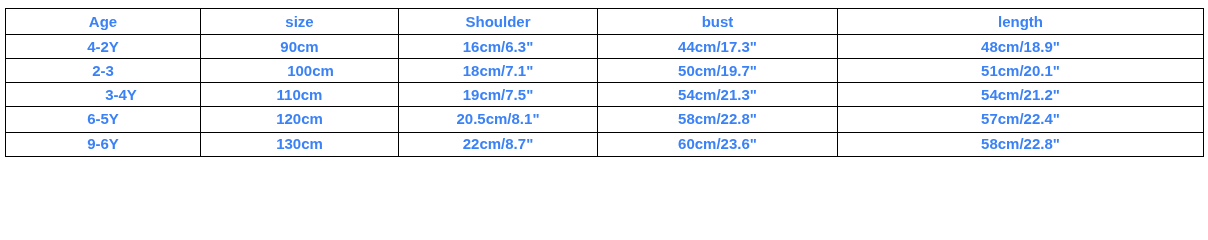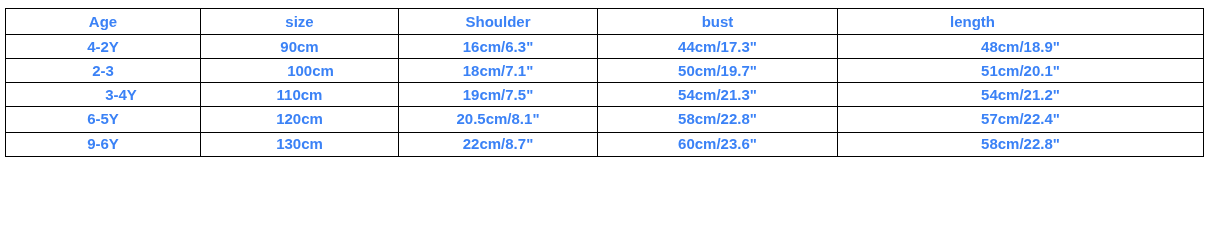--- a/index.html
+++ b/index.html
@@ -64,21 +64,21 @@
     <div class="vline" style="left:597px;top:8px;width:1px;height:149px"></div>
     <div class="vline" style="left:837px;top:8px;width:1px;height:149px"></div>
     <div class="vline" style="left:1203px;top:8px;width:1px;height:149px"></div>
   </div>
 
   <div class="row">
     <div class="cell" style="left:6px;top:9px;width:194px;height:25px;line-height:25px">Age</div>
     <div class="cell" style="left:201px;top:9px;width:197px;height:25px;line-height:25px">size</div>
     <div class="cell" style="left:399px;top:9px;width:198px;height:25px;line-height:25px">Shoulder</div>
     <div class="cell" style="left:598px;top:9px;width:239px;height:25px;line-height:25px">bust</div>
-    <div class="cell" style="left:790px;top:9px;width:365px;height:25px;line-height:25px">length</div>
+    <div class="cell" style="left:838px;top:9px;width:365px;height:25px;line-height:25px">length</div>
   </div>
 
   <div class="row">
     <div class="cell" style="left:6px;top:35px;width:194px;height:23px;line-height:23px">4-2Y</div>
     <div class="cell" style="left:201px;top:35px;width:197px;height:23px;line-height:23px">90cm</div>
     <div class="cell" style="left:399px;top:35px;width:198px;height:23px;line-height:23px">16cm/6.3"</div>
     <div class="cell" style="left:598px;top:35px;width:239px;height:23px;line-height:23px">44cm/17.3"</div>
     <div class="cell" style="left:838px;top:35px;width:365px;height:23px;line-height:23px">48cm/18.9"</div>
   </div>
 

